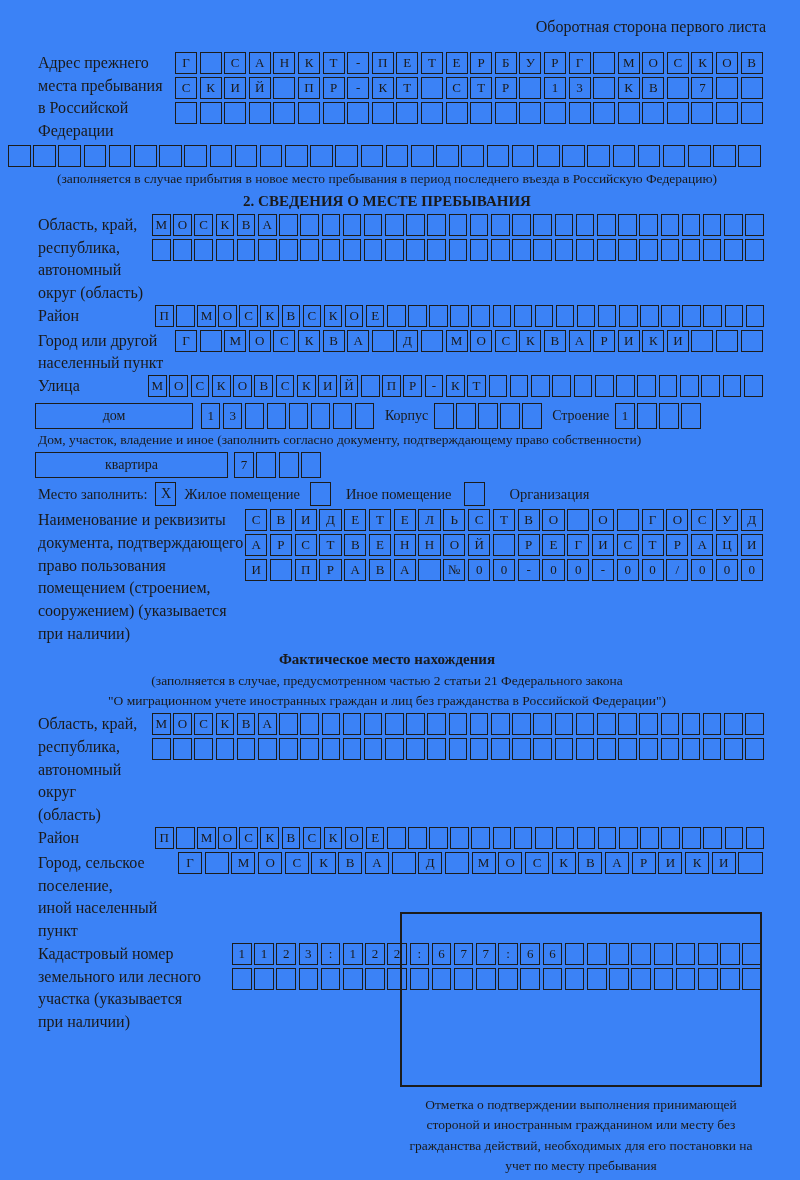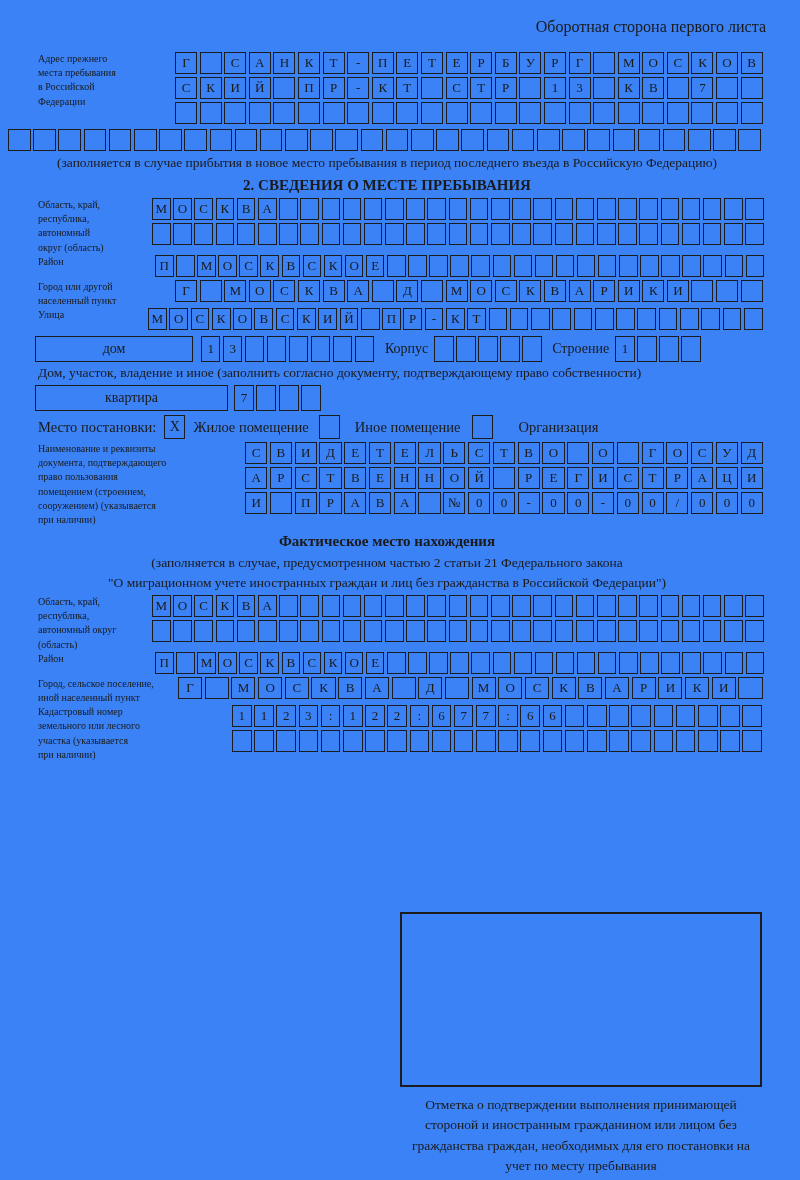--- a/index.html
+++ b/index.html
@@ -12,21 +12,21 @@
     color: #1a1a1a;
     font-family: "Liberation Serif", serif;
     padding: 6px 34px 0 8px;
     overflow: hidden;
   }
   .hnote { text-align: right; font-size: 16px; margin-top: 12px; }
   .frow { display: flex; align-items: flex-start; }
   .lbl {
     flex: none;
     margin-left: 30px;
-    font-size: 10px;
+    font-size: 16px;
     line-height: 1.42;
     white-space: pre-line;
   }
   .rows { flex: 1; min-width: 0; }
   .cellrow { display: flex; margin-bottom: 3px; }
   .cell {
     flex: none;
     width: var(--cw, 22px);
     height: 22px;
     border: 1.6px solid #1c1c1c;
@@ -410,21 +410,21 @@
     <div class="wbox" style="width:193px">квартира</div>
     <div class="cellrow tall" style="--cw:19.8px; margin-left:6px; margin-bottom:0">
         <div class="cell">7</div>
         <div class="cell"></div>
         <div class="cell"></div>
         <div class="cell"></div>
       </div>
   </div>
 
   <div class="stay-row">
-    <span>Место постановки:</span>
+    <span>Место заполнить:</span>
     <span class="chk" style="margin-left:8px">X</span>
     <span style="margin-left:8px">Жилое помещение</span>
     <span class="chk" style="margin-left:10px"></span>
     <span style="margin-left:15px">Иное помещение</span>
     <span class="chk" style="margin-left:12px"></span>
     <span style="margin-left:25px">Организация</span>
   </div>
 
   <div class="frow mt3">
     <div class="lbl" style="width:207px">Наименование и реквизиты
@@ -705,16 +705,16 @@
           <div class="cell"></div>
           <div class="cell"></div>
           <div class="cell"></div>
           <div class="cell"></div>
         </div>
     </div>
   </div>
 
   <div class="stamp">
     <div class="stamp-box"></div>
-    <div class="stamp-caption">Отметка о подтверждении выполнения принимающей стороной и иностранным гражданином или лицом без гражданства граждан, необходимых для его постановки на учет по месту пребывания</div>
+    <div class="stamp-caption">Отметка о подтверждении выполнения принимающей стороной и иностранным гражданином или месту без гражданства действий, необходимых для его постановки на учет по месту пребывания</div>
   </div>
 
 </div>
 
 </body></html>

